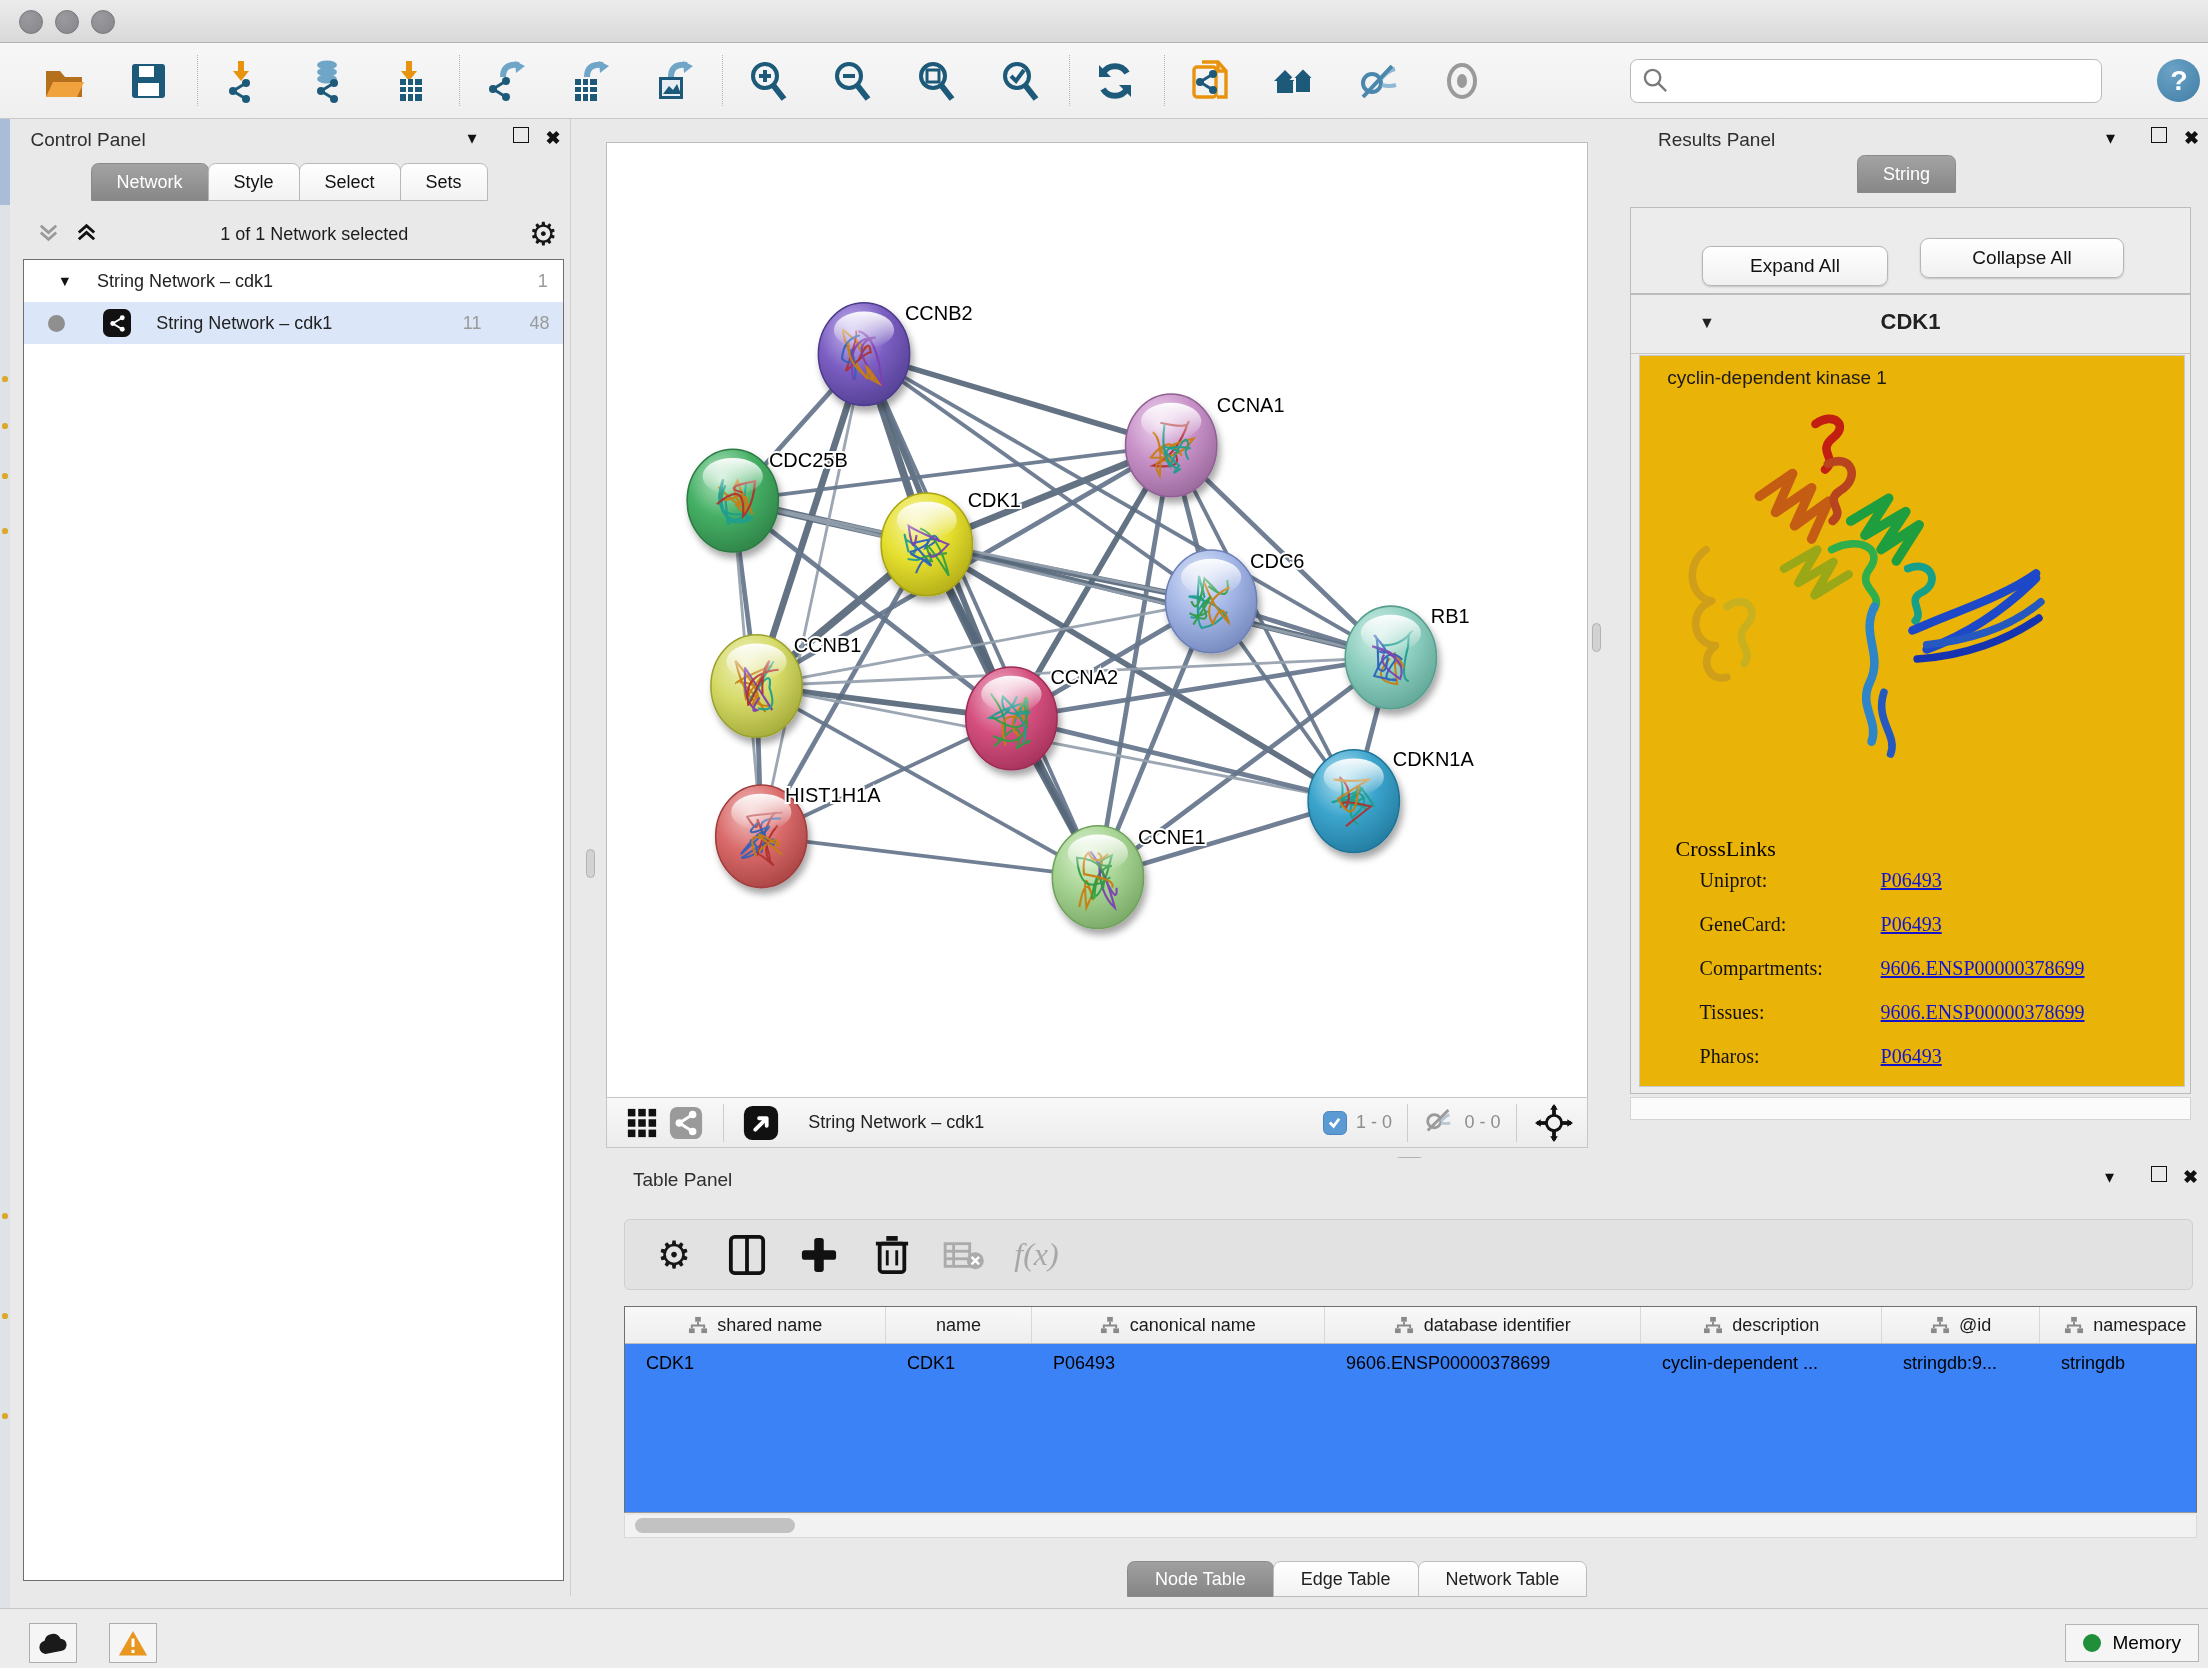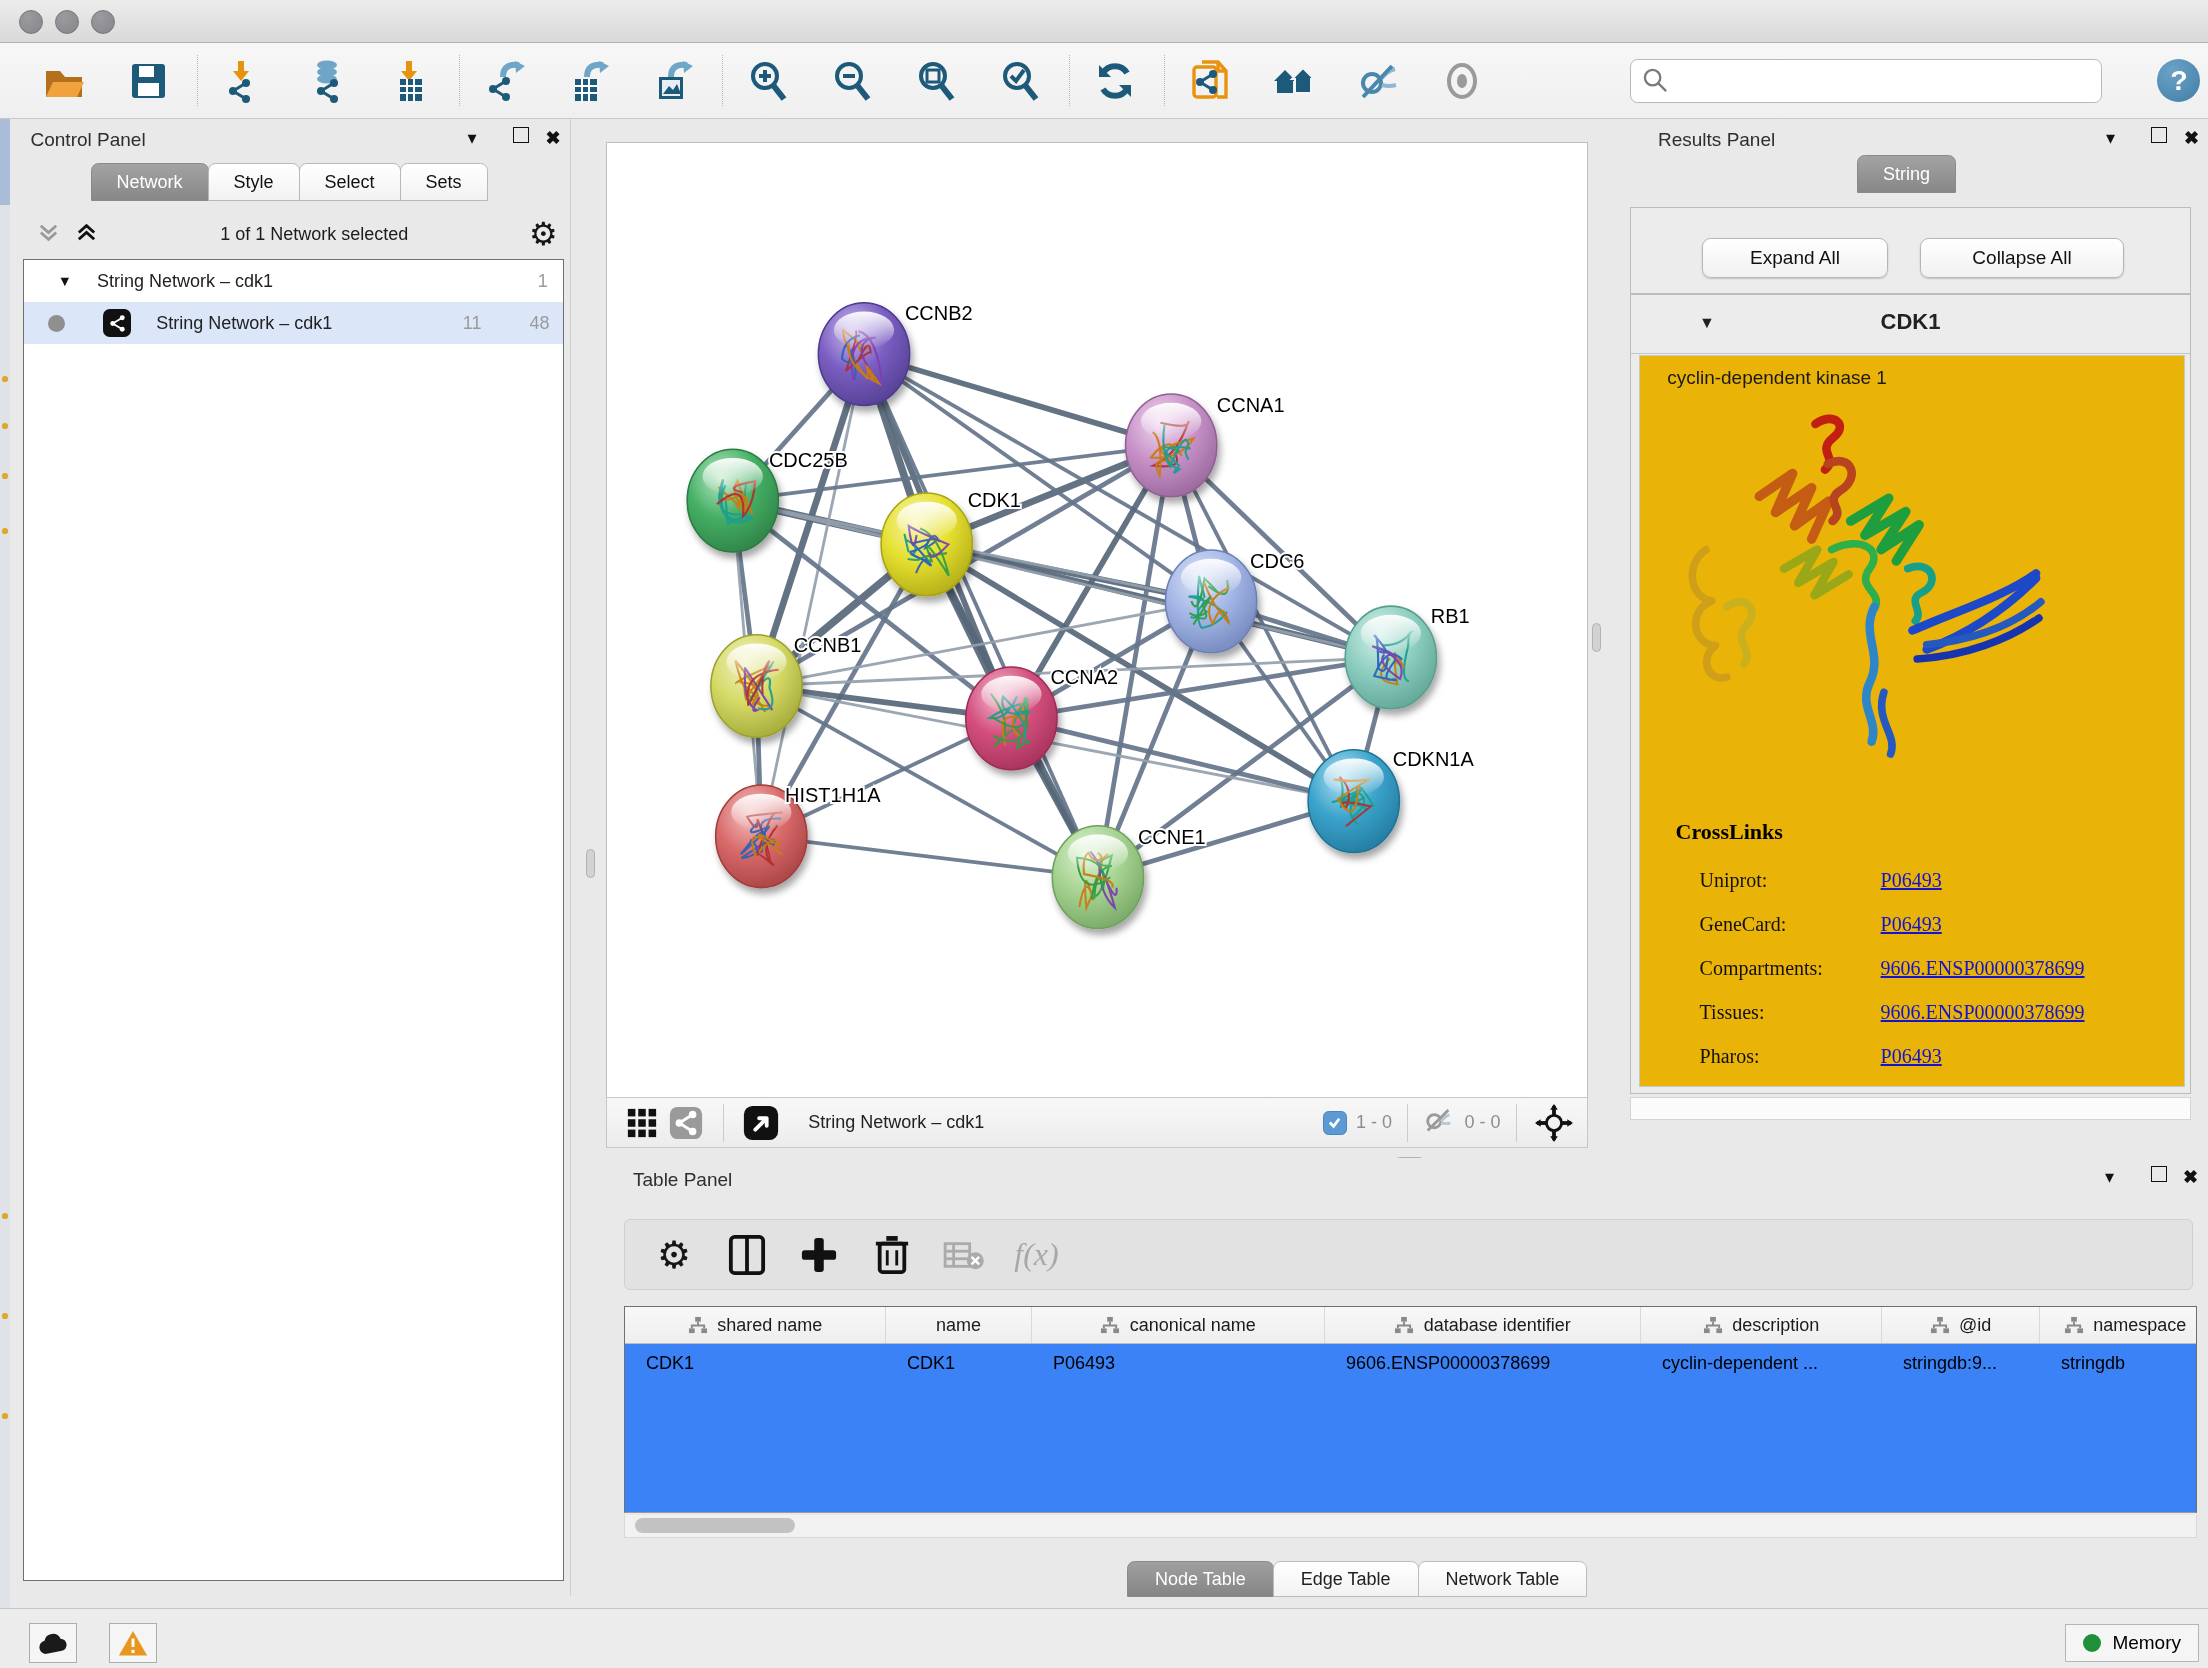--- a/index.html
+++ b/index.html
@@ -96,22 +96,22 @@
     background:#ececec; border:1px solid #bcbcbc; }
   .rp-sec-head { position:absolute; left:0; top:0; width:100%; height:59px;
     border-bottom:1px solid #c6c6c6; }
   .rp-sec-head .caret { position:absolute; left:68px; top:19px; font-size:16px; }
   .rp-gene { position:absolute; left:0; top:14.3px; width:100%; text-align:center;
     font-size:22px; font-weight:bold; }
   .rp-content { position:absolute; left:7.6px; top:60px; width:546px; height:732px;
     background:#eab308; border:1px solid #c9c9c9; }
   .rp-desc { position:absolute; left:27.6px; top:11.4px; font-size:19px; color:#1a1a1a; }
   .protein { position:absolute; left:28.5px; top:49px; }
-  .xl-head { position:absolute; left:36px; top:463px; font-family:"Liberation Serif", serif;
-    font-size:22px; font-weight:bold; color:#000; }
+  .xl-head { position:absolute; left:36px; top:480px; font-family:"Liberation Serif", serif;
+    font-size:22px; font-weight:normal; color:#000; }
   .xl-rows { position:absolute; left:60px; top:502px; width:466px; }
   .xl-row { height:44px; display:flex; align-items:center; font-family:"Liberation Serif", serif; font-size:20px; }
   .xl-row .l { width:181px; color:#111; }
   .xl-row .v { color:#1414cc; text-decoration:underline; }
   .rp-bottom { position:absolute; left:16px; top:978px; width:561px; height:23px; background:#fbfbfb;
     border:1px solid #d4d4d4; }
 
   
   .table-panel { position:absolute; left:597px; top:1158px; width:1611px; height:450px; background:#e9e9e9; }
   .tp-title { position:absolute; left:36px; top:11.4px; }
@@ -721,21 +721,21 @@
   <div class="rp-title panel-title">Results Panel</div>
   <span class="panel-ctrl" style="left:492px">▾</span>
   <span class="panel-ctrl" style="left:537px"><span class="float-box"></span></span>
   <span class="panel-ctrl" style="left:570px; font-weight:bold">✖</span>
 
   <div class="tabs-row" style="left:243px; top:36px">
     <div class="tab active">String</div>
   </div>
 
   <div class="rp-box1">
-    <div class="btn" style="left:71px; top:30px; width:186px">Expand All</div>
+    <div class="btn" style="left:71px; top:38px; width:186px">Expand All</div>
     <div class="btn" style="left:289px; top:30px; width:204px">Collapse All</div>
   </div>
 
   <div class="rp-box2">
     <div class="rp-sec-head">
       <span class="caret">▼</span>
       <div class="rp-gene">CDK1</div>
     </div>
     <div class="rp-content">
       <div class="rp-desc">cyclin-dependent kinase 1</div>

